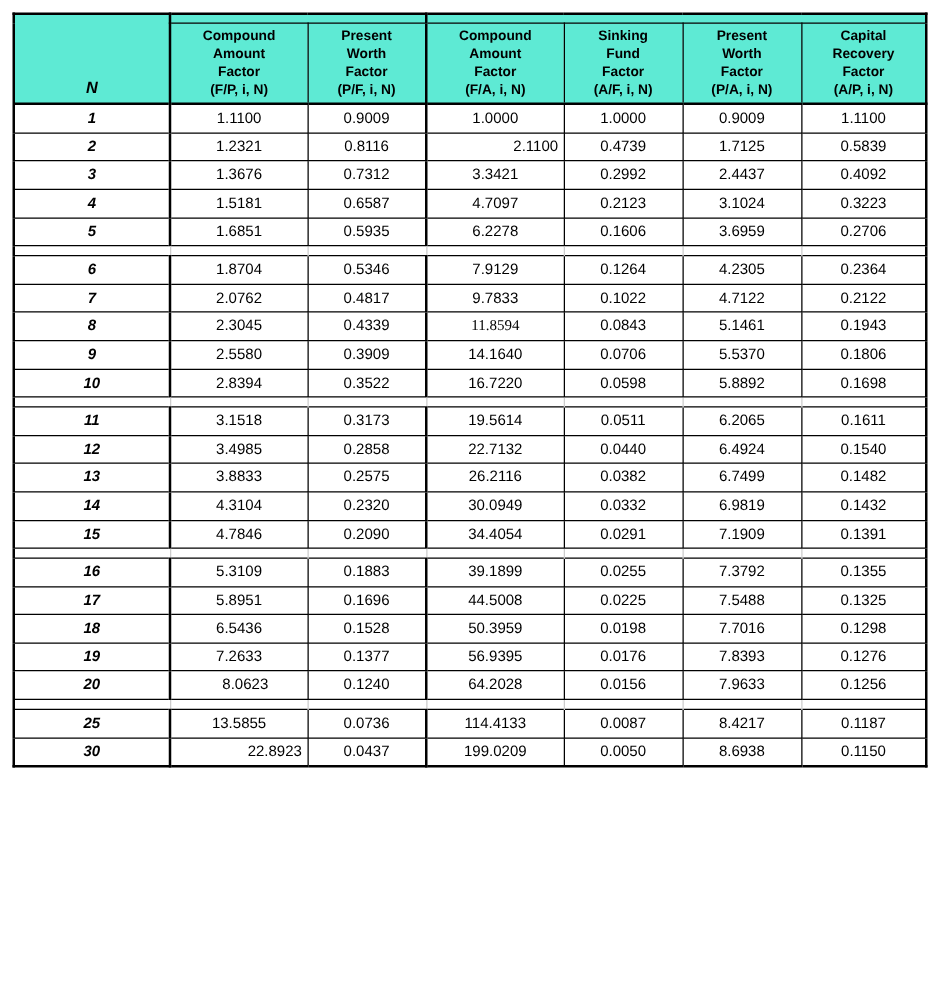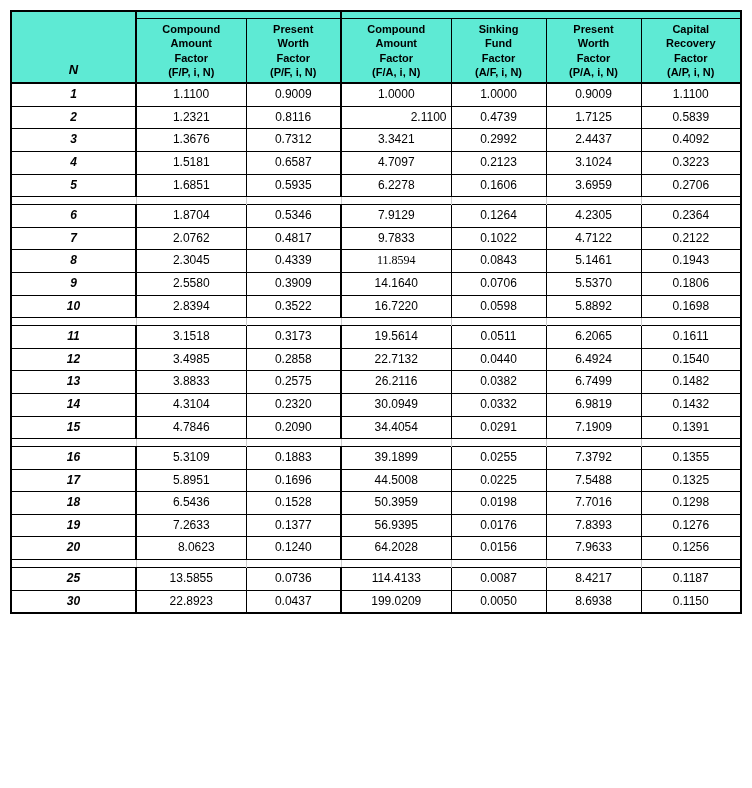--- a/index.html
+++ b/index.html
@@ -283,21 +283,21 @@
           <td style="font-weight: bold; font-style: italic; border-left: 2px solid rgb(0, 0, 0); border-right: 2px solid rgb(0, 0, 0);">25</td>
           <td style="border-left: 2px solid rgb(0, 0, 0);">13.5855</td>
           <td style="border-right: 2px solid rgb(0, 0, 0);">0.0736</td>
           <td style="border-left: 2px solid rgb(0, 0, 0);">114.4133</td>
           <td style="">0.0087</td>
           <td style="">8.4217</td>
           <td style="border-right: 2px solid rgb(0, 0, 0);">0.1187</td>
         </tr>
         <tr class="data-row">
           <td style="font-weight: bold; font-style: italic; border-left: 2px solid rgb(0, 0, 0); border-right: 2px solid rgb(0, 0, 0); border-bottom: 2px solid rgb(0, 0, 0);">30</td>
-          <td style="border-left: 2px solid rgb(0, 0, 0); border-bottom: 2px solid rgb(0, 0, 0);">22.8923</td>
+          <td style="border-left: 2px solid rgb(0, 0, 0); border-bottom: 2px solid rgb(0, 0, 0); text-align: right;">22.8923</td>
           <td style="border-right: 2px solid rgb(0, 0, 0); border-bottom: 2px solid rgb(0, 0, 0);">0.0437</td>
           <td style="border-left: 2px solid rgb(0, 0, 0); border-bottom: 2px solid rgb(0, 0, 0);">199.0209</td>
           <td style="border-bottom: 2px solid rgb(0, 0, 0);">0.0050</td>
           <td style="border-bottom: 2px solid rgb(0, 0, 0);">8.6938</td>
           <td style="border-right: 2px solid rgb(0, 0, 0); border-bottom: 2px solid rgb(0, 0, 0);">0.1150</td>
         </tr>
       </tbody>
   </table>
 </div>
 

